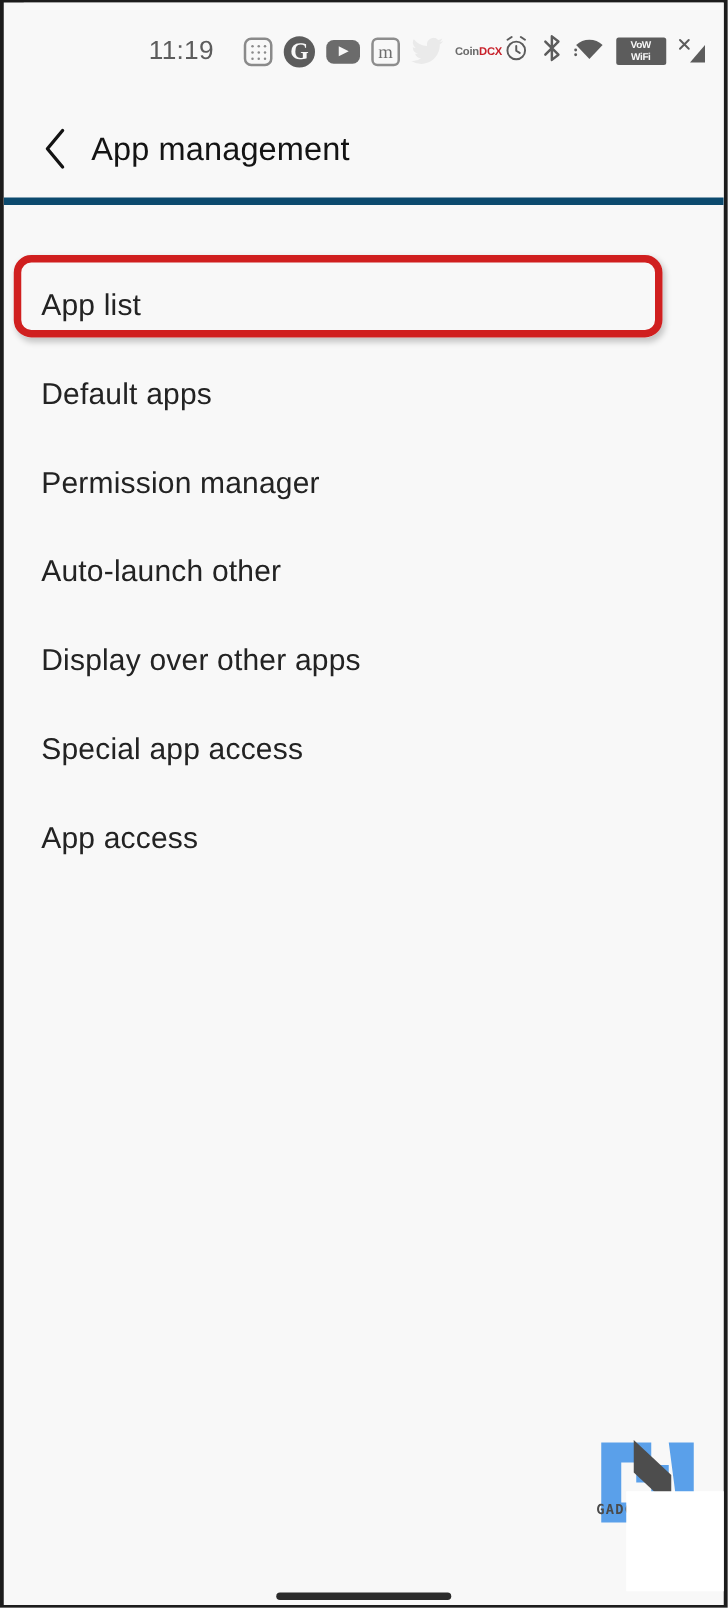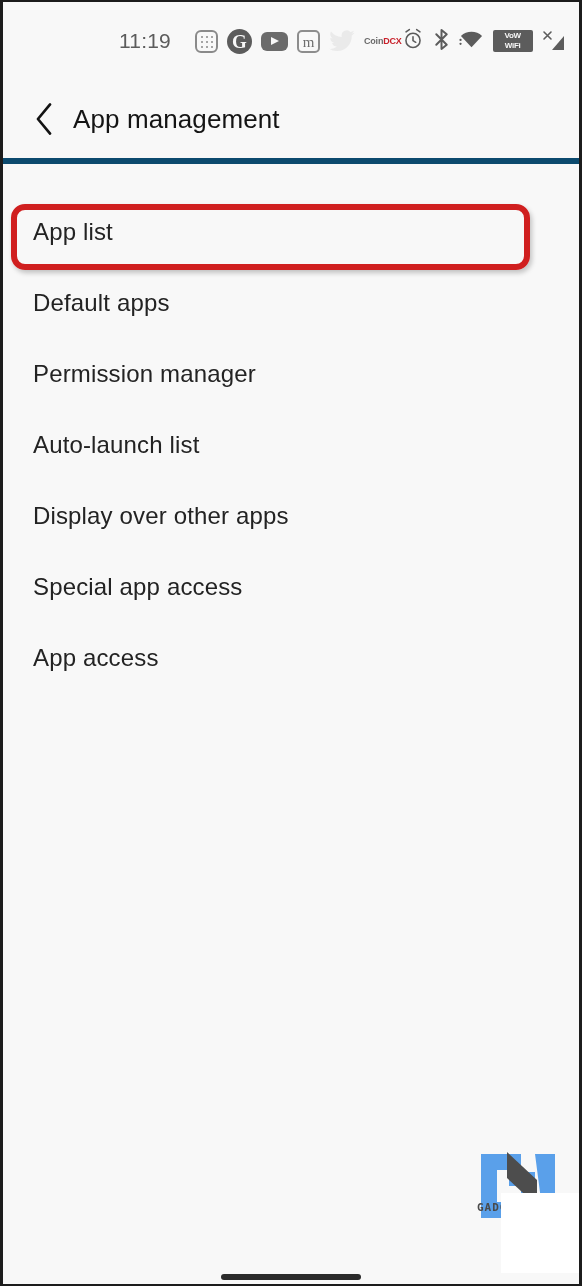--- a/index.html
+++ b/index.html
@@ -87,21 +87,21 @@
     cursor:pointer;
   }
   #page-title {
     font-size:26px; color:#141414; font-weight:400;
     margin-left:6px; letter-spacing:.1px;
   }
 
   
   #list {
     position:absolute; top:163px; left:0; right:0; bottom:0;
-    padding-top:31px;
+    padding-top:44px;
     border-radius:18px;
   }
   .row {
     height:71px; display:flex; align-items:center;
     padding-left:30px;
     cursor:pointer;
   }
   .row-label {
     font-size:24px; color:#232323; font-weight:400; letter-spacing:.15px;
   }
@@ -227,21 +227,21 @@
     <div class="row">
       <span class="row-label">App list</span>
     </div>
     <div class="row">
       <span class="row-label">Default apps</span>
     </div>
     <div class="row">
       <span class="row-label">Permission manager</span>
     </div>
     <div class="row">
-      <span class="row-label">Auto-launch list</span>
+      <span class="row-label">Auto-launch other</span>
     </div>
     <div class="row">
       <span class="row-label">Display over other apps</span>
     </div>
     <div class="row">
       <span class="row-label">Special app access</span>
     </div>
     <div class="row">
       <span class="row-label">App access</span>
     </div>

